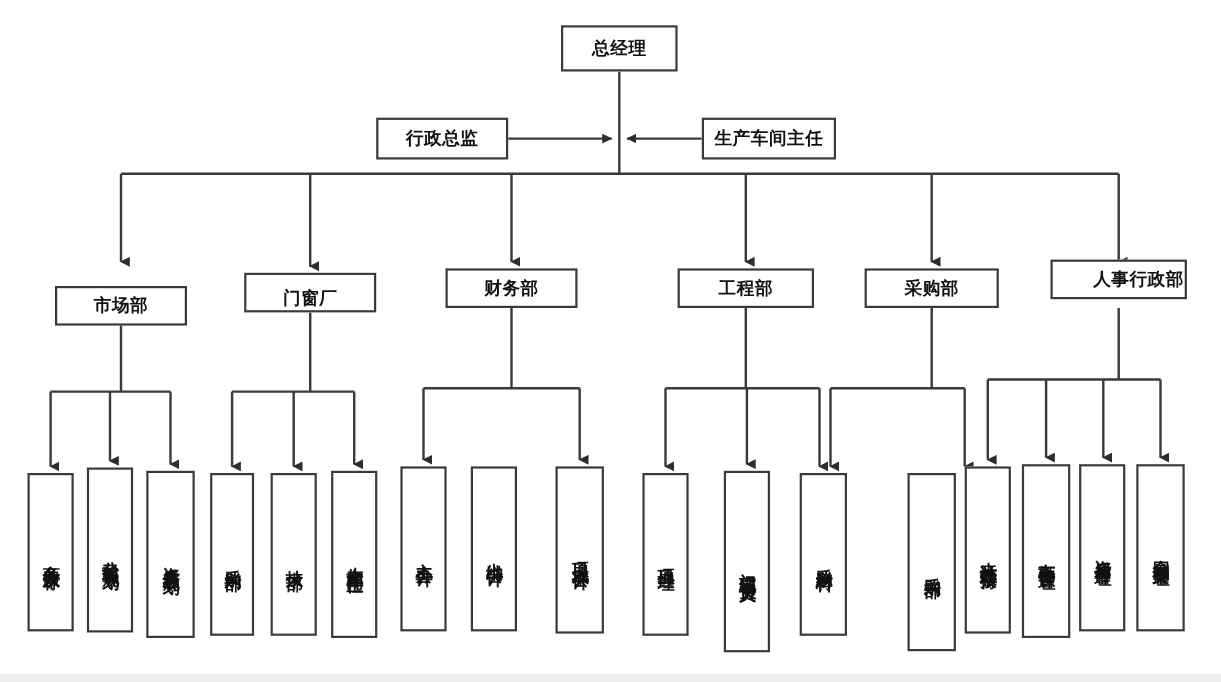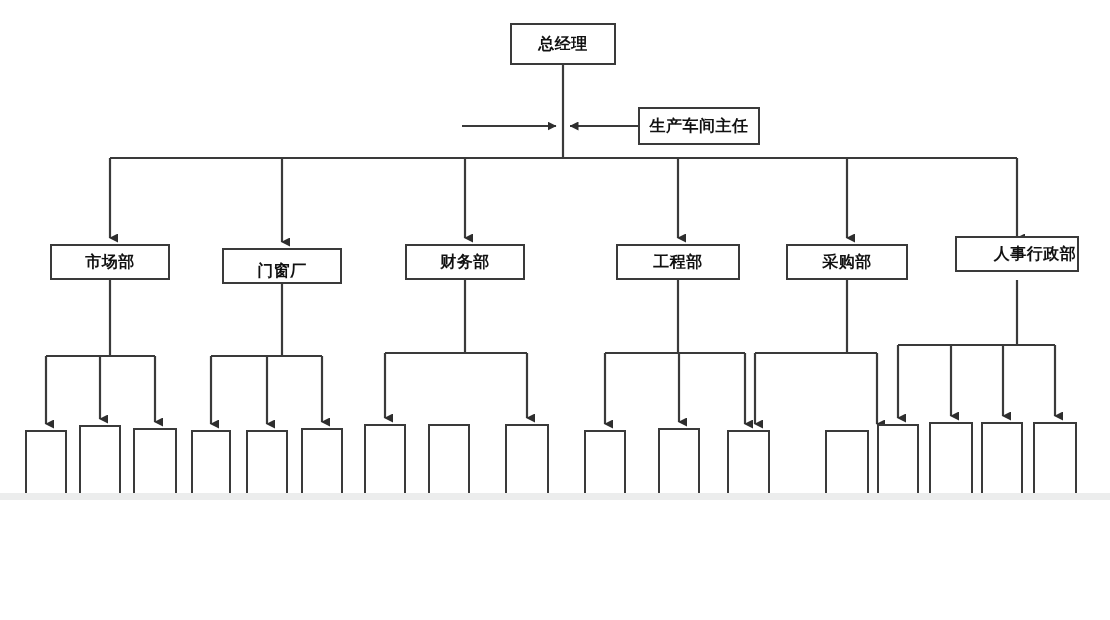--- a/index.html
+++ b/index.html
@@ -7,21 +7,21 @@
     margin: 0;
     padding: 0;
     background: #ffffff;
   }
   body {
     font-family: "DejaVu Sans", "Liberation Sans", sans-serif;
   }
   #chart-root {
     position: relative;
     width: 1110px;
-    height: 500px;
+    height: 620px;
     background: #ffffff;
     overflow: hidden;
   }
   #bottom-strip {
     position: absolute;
     left: 0;
     bottom: 0;
     width: 1110px;
     height: 7px;
     background: #eceded;
@@ -129,25 +129,28 @@
       <path d="M951,345 L951,416" marker-end="url(#arrowDown)"></path>
       <path d="M1003,345 L1003,416" marker-end="url(#arrowDown)"></path>
       <path d="M1055,345 L1055,416" marker-end="url(#arrowDown)"></path>
     </g>
   </svg>
 
   <div class="node horiz" style="left: 510px; top: 23px; width: 106px; height: 42px;">
     <span>总经理</span>
   </div>
 
+  <div class="node horiz" style="left: 342px; top: 107px; width: 120px; height: 38px;">
+    <span>行政总监</span>
+  </div>
   <div class="node horiz" style="left: 638px; top: 107px; width: 122px; height: 38px;">
     <span>生产车间主任</span>
   </div>
 
-  <div class="node horiz" style="left: 50px; top: 244px; width: 120px; height: 36px;">
+  <div class="node horiz" style="left: 50px; top: 260px; width: 120px; height: 36px;">
     <span>市场部</span>
   </div>
   <div class="node horiz" style="left: 222px; top: 248px; width: 120px; height: 36px; align-items: flex-end;">
     <span>门窗厂</span>
   </div>
   <div class="node horiz" style="left: 616px; top: 244px; width: 124px; height: 36px;">
     <span>工程部</span>
   </div>
   <div class="node horiz" style="left: 405px; top: 244px; width: 120px; height: 36px;">
     <span>财务部</span>

